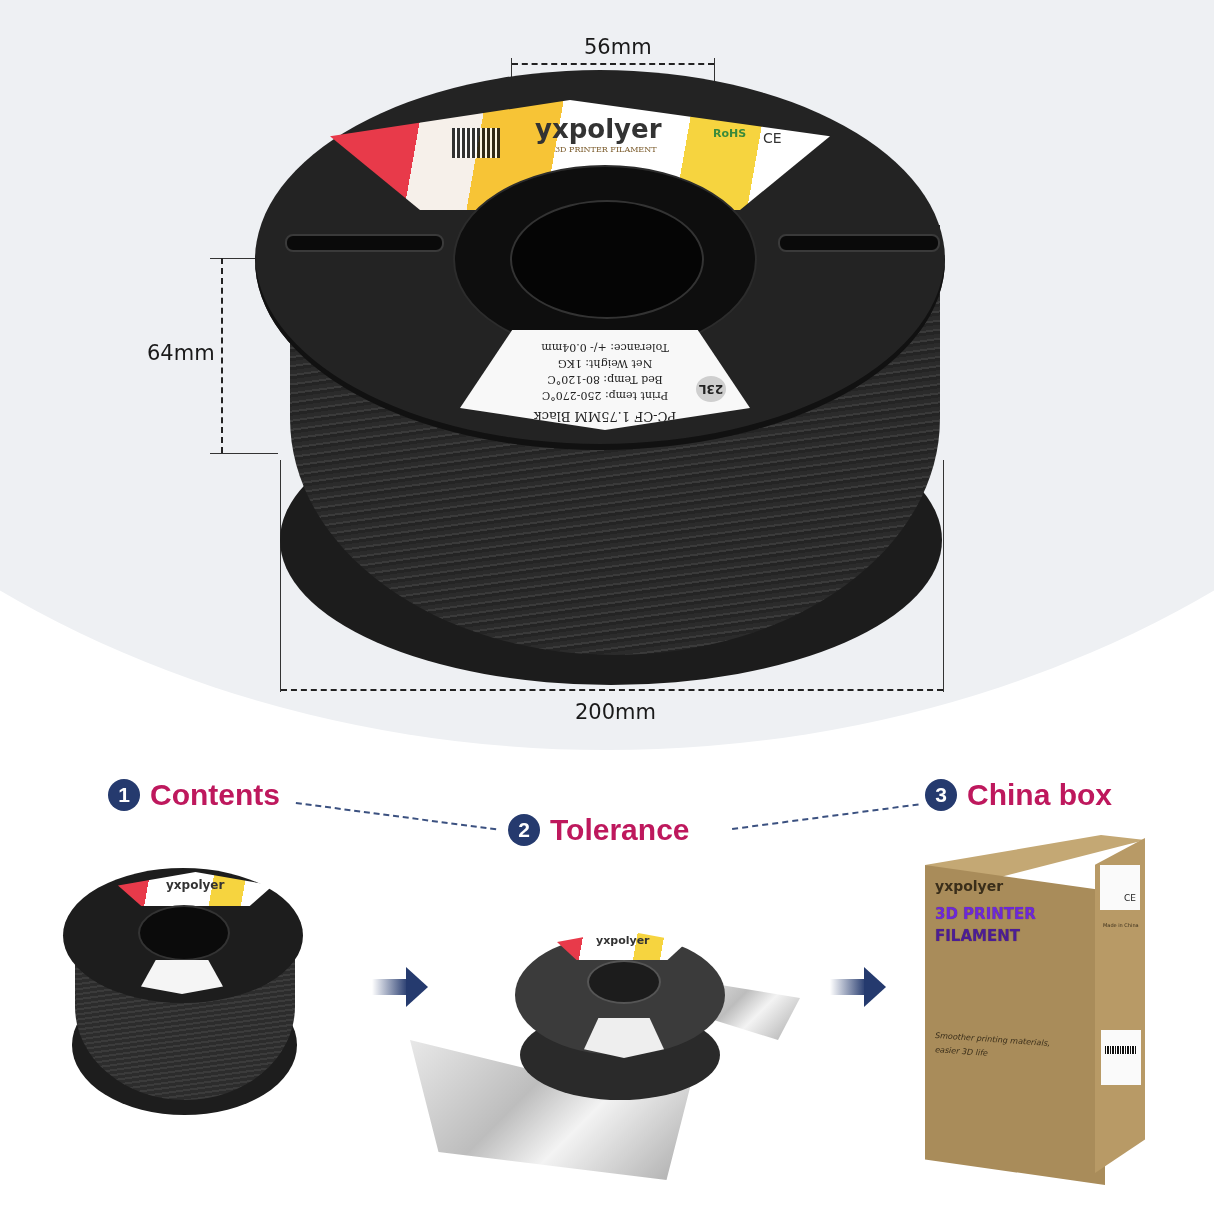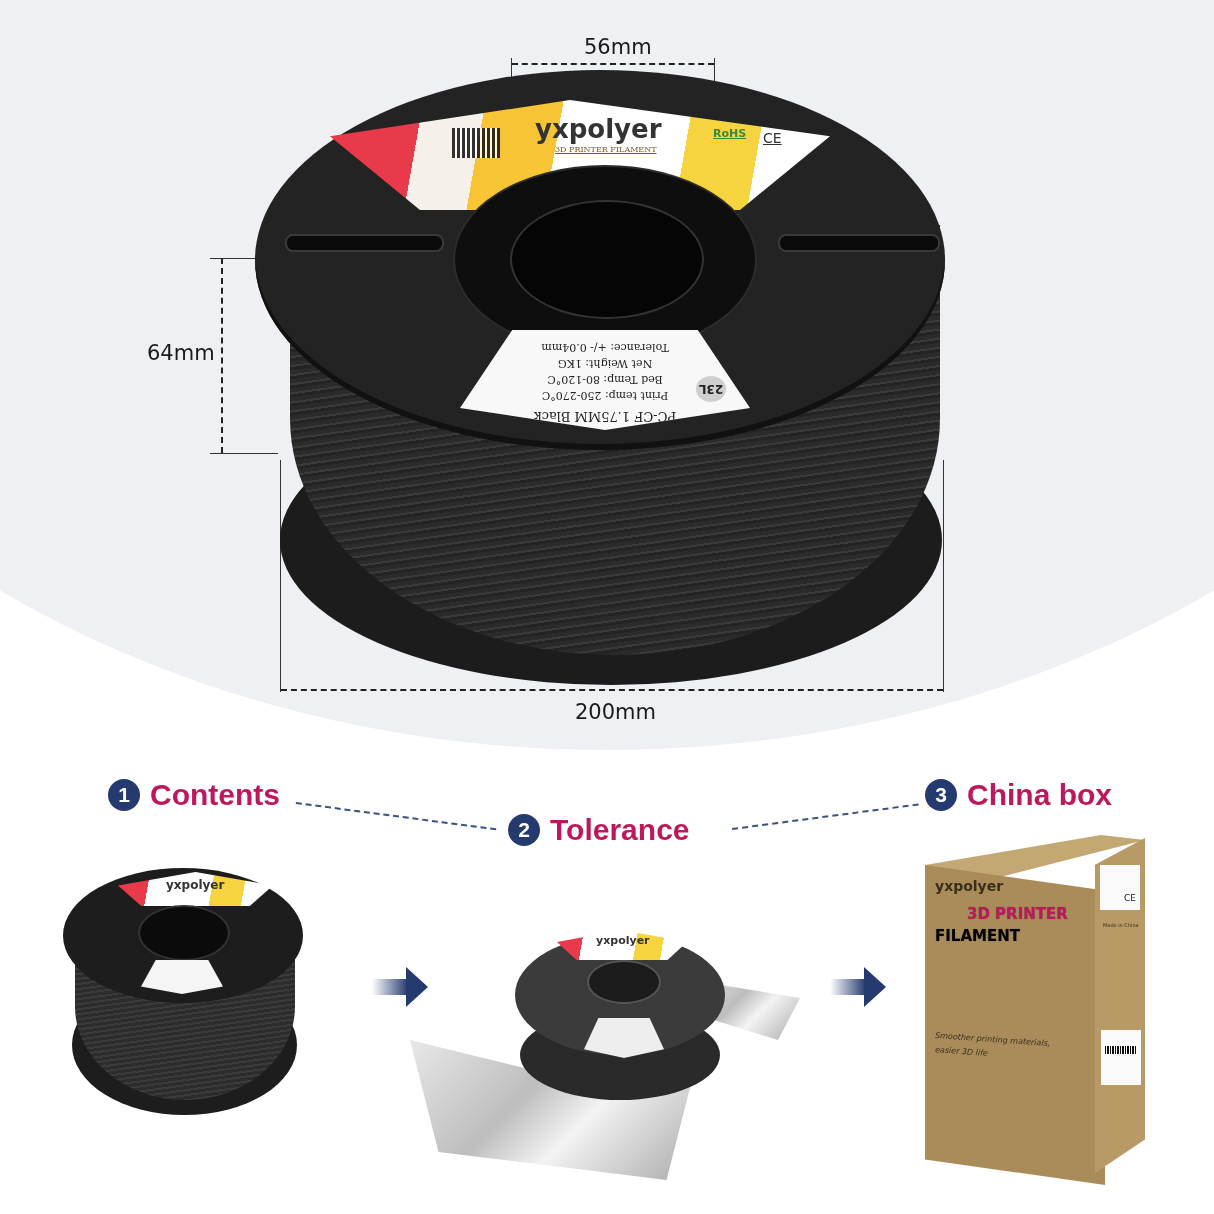--- a/index.html
+++ b/index.html
@@ -1,18 +1,18 @@
 <!DOCTYPE html>
 <html><head>
 <meta charset="utf-8">
 <style>
   html,body{margin:0;padding:0;}
   body{width:1214px;height:1214px;position:relative;overflow:hidden;background:#ffffff;font-family:"DejaVu Sans","Liberation Sans",sans-serif;}
   .bg-ellipse{position:absolute;left:-420px;top:-900px;width:2054px;height:1650px;border-radius:50%;background:#eef0f3;}
-  .abs{position:absolute;text-decoration:underline;}
+  .abs{position:absolute;}
   .dim-text{position:absolute;font-size:21px;color:#1a1a1a;font-family:"DejaVu Sans",sans-serif;}
   .dash-h{position:absolute;height:0;border-top:2px dashed #222;}
   .dash-v{position:absolute;width:0;border-left:2px dashed #222;}
   .line-h{position:absolute;height:1px;background:#333;}
   .line-v{position:absolute;width:1px;background:#333;}
 
   
   .spool-bottom-flange{position:absolute;left:280px;top:395px;width:662px;height:290px;border-radius:50%;background:#1c1c1c;}
   .spool-body{position:absolute;left:290px;top:225px;width:650px;height:430px;border-radius:0 0 50% 50% / 0 0 55% 55%;
     background:repeating-linear-gradient(172deg,#2b2b2b 0 4px,#3a3a3a 4px 6px,#242424 6px 9px);}
@@ -150,22 +150,22 @@
 <div class="arrow" style="left:830px;top:967px;">
   <div class="shaft"></div>
     <div class="head"></div>
 </div>
 
 <div>
   <div class="box-top"></div>
   <div class="box-front"></div>
   <div class="box-side"></div>
   <div class="box-text" style="left:935px;top:878px;font-size:14px;font-weight:bold;">yxpolyer</div>
-  <div class="box-text" style="left:967px;top:905px;font-size:15px;font-weight:bold;color:#be185d;text-shadow:0 0 1px #5a4728;">3D PRINTER</div>
-  <div class="box-text" style="left:935px;top:927px;font-size:15px;font-weight:bold;color:#000000;text-shadow:0 0 1px #5a4728;">FILAMENT</div>
+  <div class="box-text" style="left:935px;top:905px;font-size:15px;font-weight:bold;color:#6d28d9;text-shadow:0 0 1px #5a4728;">3D PRINTER</div>
+  <div class="box-text" style="left:935px;top:927px;font-size:15px;font-weight:bold;color:#4c1d95;text-shadow:0 0 1px #5a4728;">FILAMENT</div>
   <div class="box-text" style="left:935px;top:1035px;font-size:8px;font-style:italic;transform:rotate(4deg);">Smoother printing materials,</div>
   <div class="box-text" style="left:935px;top:1047px;font-size:8px;font-style:italic;transform:rotate(4deg);">easier 3D life</div>
   <div class="box-sticker" style="left:1100px;top:865px;width:40px;height:45px;">
     <div class="box-text" style="left:24px;top:28px;font-size:9px;color:#222;">CE</div>
   </div>
   <div class="box-text" style="left:1103px;top:922px;font-size:5px;">Made in China</div>
   <div class="box-sticker" style="left:1101px;top:1030px;width:40px;height:55px;">
     <div style="position:absolute;left:4px;top:16px;width:32px;height:8px;background:repeating-linear-gradient(90deg,#111 0 1px,#fff 1px 2px,#111 2px 4px,#fff 4px 5px);"></div>
   </div>
 </div>

